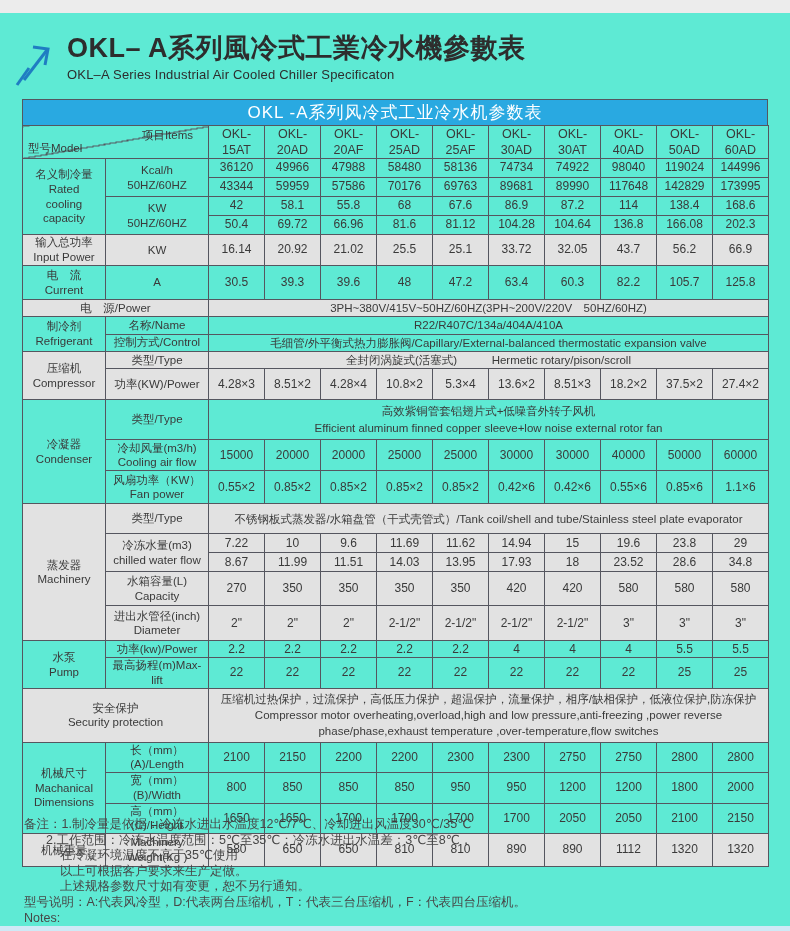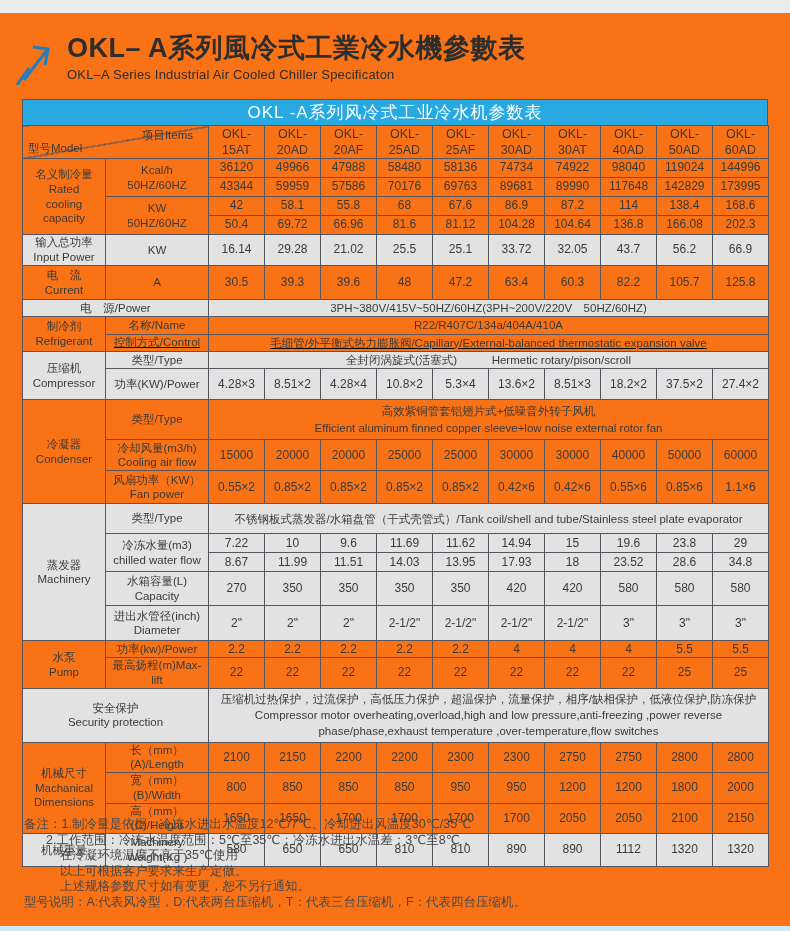--- a/index.html
+++ b/index.html
@@ -1,17 +1,17 @@
 <!DOCTYPE html>
 <html><head>
 <meta charset="utf-8">
 <style>
   html,body{margin:0;padding:0;}
   body{width:790px;height:931px;background:#ffffff;font-family:"Liberation Sans","DejaVu Sans",sans-serif;}
-  .page{position:relative;width:790px;height:931px;background:#f97316;overflow:hidden;}
+  .page{position:relative;width:790px;height:931px;background:#5eead4;overflow:hidden;}
   .top-strip{position:absolute;top:0;left:0;width:790px;height:13px;background:#ececec;}
   .bottom-strip{position:absolute;bottom:0;left:0;width:790px;height:5px;background:#cfe9f6;}
 
   .logo{position:absolute;top:38px;left:13px;width:46px;height:50px;}
   .titles{position:absolute;top:33px;left:67px;}
   .main-title{font-size:27px;font-weight:700;color:#2d2d2d;letter-spacing:0.5px;line-height:1.15;}
   .sub-title{font-size:13px;font-weight:400;color:#2d2d2d;margin-top:3px;letter-spacing:0.2px;}
 
   .spec-wrap{position:absolute;top:99px;left:22px;width:746px;}
   .caption-bar{box-sizing:border-box;width:746px;height:26px;line-height:26px;background:#29a9e1;
@@ -150,21 +150,21 @@
             <td>104.64</td>
             <td>136.8</td>
             <td>166.08</td>
             <td>202.3</td>
           </tr>
           <tr class="shade" style="height: 31px;">
             <td class="lbl">输入总功率
 Input Power</td>
             <td class="lbl">KW</td>
             <td>16.14</td>
-            <td>29.28</td>
+            <td>20.92</td>
             <td>21.02</td>
             <td>25.5</td>
             <td>25.1</td>
             <td>33.72</td>
             <td>32.05</td>
             <td>43.7</td>
             <td>56.2</td>
             <td>66.9</td>
           </tr>
           <tr style="height: 34px;">
@@ -185,21 +185,21 @@
           <tr class="shade" style="height: 17px;">
             <td colspan="2" class="lbl">电　源/Power</td>
             <td colspan="10" class="wide">3PH~380V/415V~50HZ/60HZ(3PH~200V/220V　50HZ/60HZ)</td>
           </tr>
           <tr style="height: 15px;">
             <td rowspan="2" class="lbl">制冷剂
 Refrigerant</td>
             <td class="lbl">名称/Name</td>
             <td colspan="10" class="wide">R22/R407C/134a/404A/410A</td>
           </tr>
-          <tr style="height: 15px; text-decoration: underline;">
+          <tr style="height: 15px;">
             <td class="lbl">控制方式/Control</td>
             <td colspan="10" class="wide">毛细管/外平衡式热力膨胀阀/Capillary/External-balanced thermostatic expansion valve</td>
           </tr>
           <tr class="shade" style="height: 15px; margin-top: 12px;">
             <td rowspan="2" class="lbl">压缩机
 Compressor</td>
             <td class="lbl">类型/Type</td>
             <td colspan="10" class="wide">全封闭涡旋式(活塞式)　　　Hermetic rotary/pison/scroll</td>
           </tr>
           <tr class="shade" style="height: 31px;">
@@ -406,16 +406,17 @@
     </table>
   </div>
 
   <div class="notes" id="notes">
       <div class="note-line indent-0">备注：1.制冷量是依据：冷冻水进出水温度12℃/7℃、冷却进出风温度30℃/35℃</div>
       <div class="note-line indent-1">2.工作范围：冷冻水温度范围：5℃至35℃；冷冻水进出水温差：3℃至8℃，</div>
       <div class="note-line indent-2">在冷凝环境温度不高于35℃使用</div>
       <div class="note-line indent-2">以上可根据客户要求来生产定做。</div>
       <div class="note-line indent-2">上述规格参数尺寸如有变更，恕不另行通知。</div>
       <div class="note-line indent-0">型号说明：A:代表风冷型，D:代表两台压缩机，T：代表三台压缩机，F：代表四台压缩机。</div>
+      <div class="note-line indent-0">Notes:</div>
     </div>
 
   <div class="bottom-strip"></div>
 </div>
 
 </body></html>

